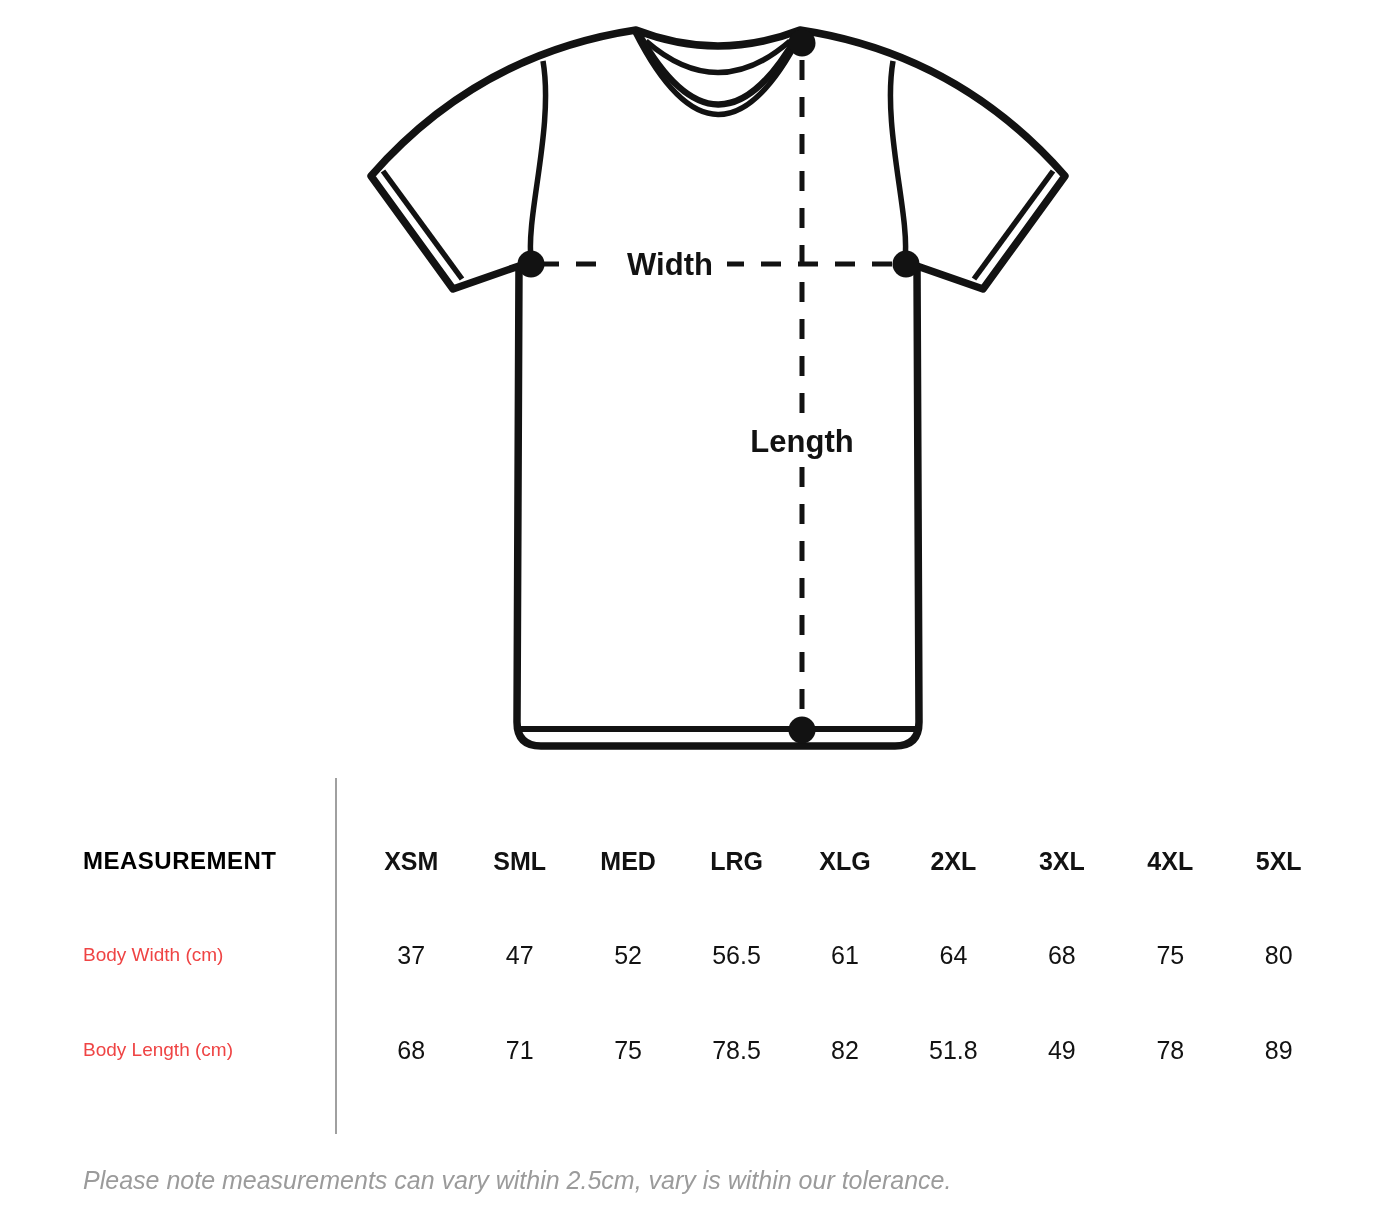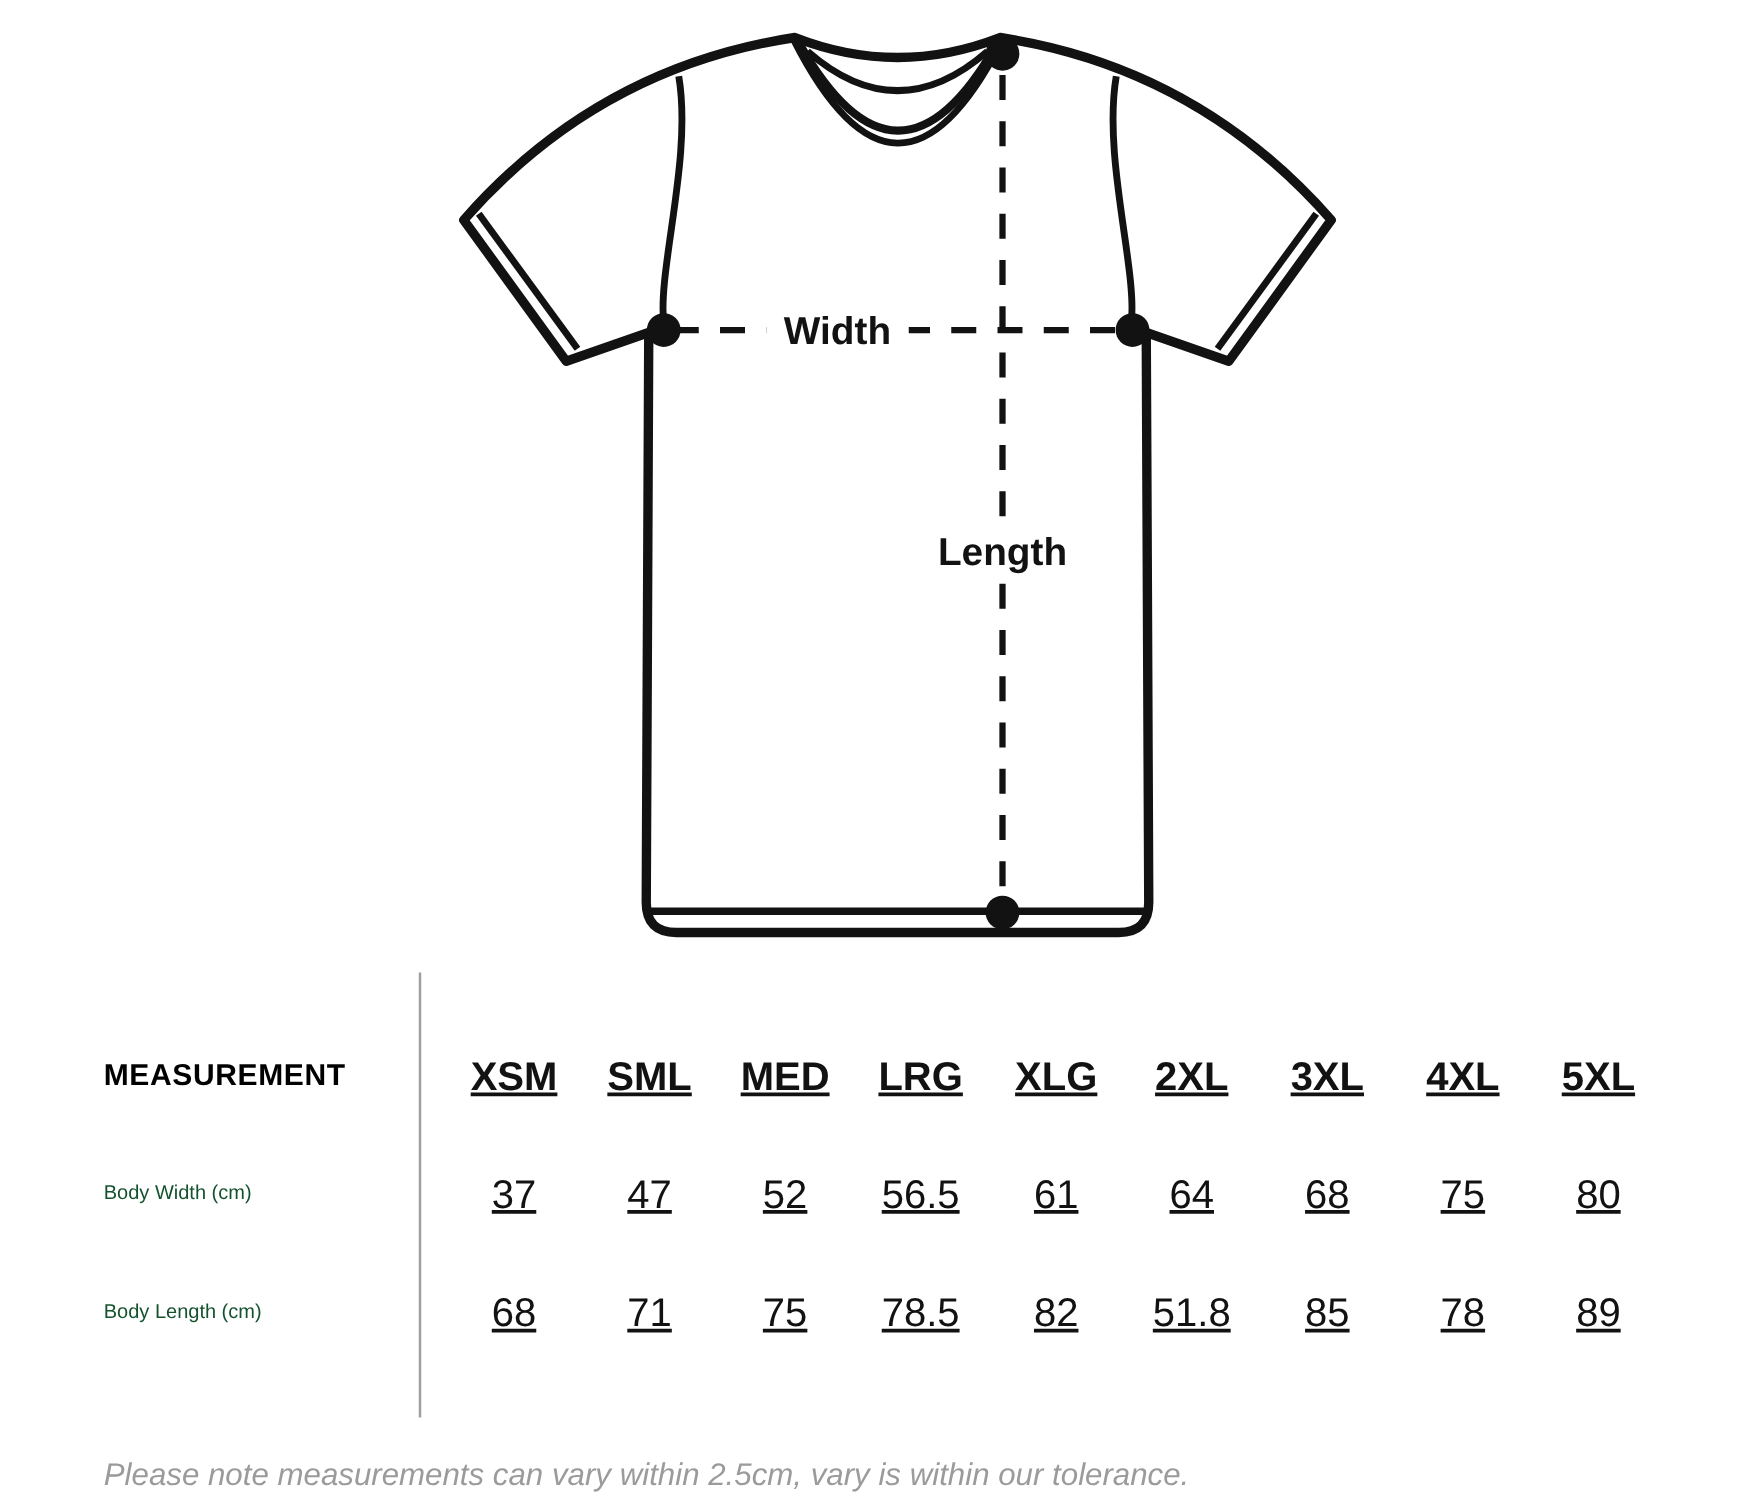--- a/index.html
+++ b/index.html
@@ -51,43 +51,42 @@
     width: 100%;
     height: 32px;
     line-height: 32px;
   }
   .trow.thead    { top: 67px; }
   .trow.row-1    { top: 161px; }
   .trow.row-2    { top: 256px; }
   .row-label {
     position: absolute;
     left: 23px;
-    font-size: 16px;
-    color: #14532d;
+    font-size: 19px;
+    color: #ef4444;
     white-space: nowrap;
   }
   .thead .row-label {
     color: #000000;
     font-weight: 700;
     font-size: 24px;
     letter-spacing: 0.5px;
   }
   .sizes {
     position: absolute;
     left: 297px;
     width: 976px;
     display: flex;
   }
   .cell {
     flex: 1;
     text-align: center;
-    font-size: 32px;
+    font-size: 25px;
     color: #121212;
     white-space: nowrap;
-    text-decoration: underline;
   }
   .thead .cell { font-weight: 700; }
   .note {
     position: absolute;
     left: 83px;
     top: 1166px;
     font-size: 25px;
     font-style: italic;
     color: #9b9b9b;
     white-space: nowrap;
@@ -177,20 +176,20 @@
 
   <div class="trow row-2">
     <span class="row-label">Body Length (cm)</span>
     <div class="sizes">
       <div class="cell">68</div>
       <div class="cell">71</div>
       <div class="cell">75</div>
       <div class="cell">78.5</div>
       <div class="cell">82</div>
       <div class="cell">51.8</div>
-      <div class="cell">85</div>
+      <div class="cell">49</div>
       <div class="cell">78</div>
       <div class="cell">89</div>
     </div>
   </div>
 </div>
 
 <div class="note">Please note measurements can vary within 2.5cm, vary is within our tolerance.</div>
 
 </body></html>

